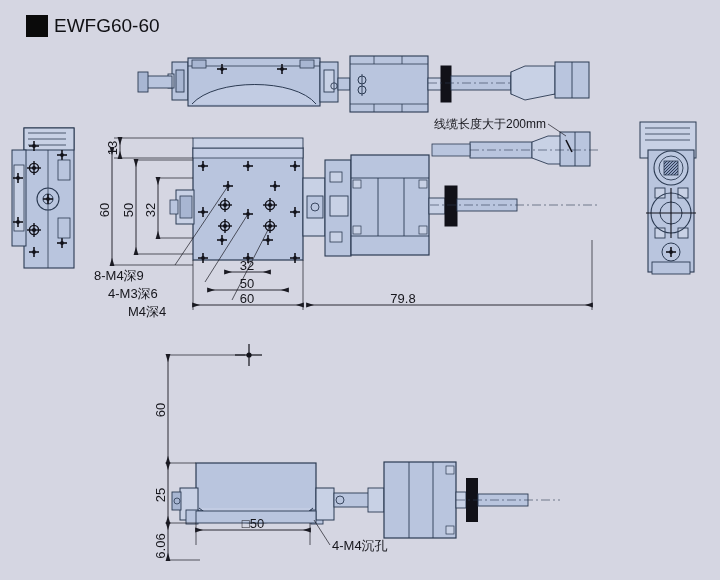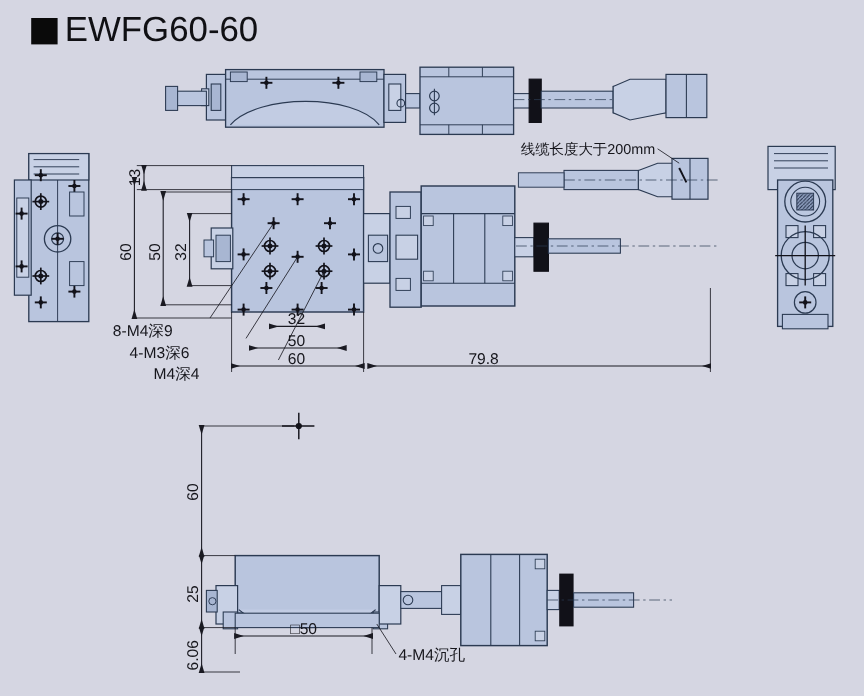--- a/index.html
+++ b/index.html
@@ -12,21 +12,21 @@
   }
   #stage{position:absolute;left:0;top:0;width:720px;height:580px;}
   .title-row{
     position:absolute;left:26px;top:12px;
     display:flex;align-items:center;gap:6px;
   }
   .title-sq{
     width:22px;height:22px;background:#0a0a0a;display:block;
   }
   .title-txt{
-    font-size:29px;color:#101014;letter-spacing:0px;
+    font-size:19px;color:#101014;letter-spacing:0px;
     font-family:"Liberation Sans", sans-serif;
     line-height:27px;
   }
   svg{position:absolute;left:0;top:0;}
   text{font-family:"Liberation Sans", sans-serif;fill:#16161c;}
   .dim{font-size:13px;}
   .cn{font-size:12px;}
   .cnlg{font-size:13px;}
 </style>
 </head>

